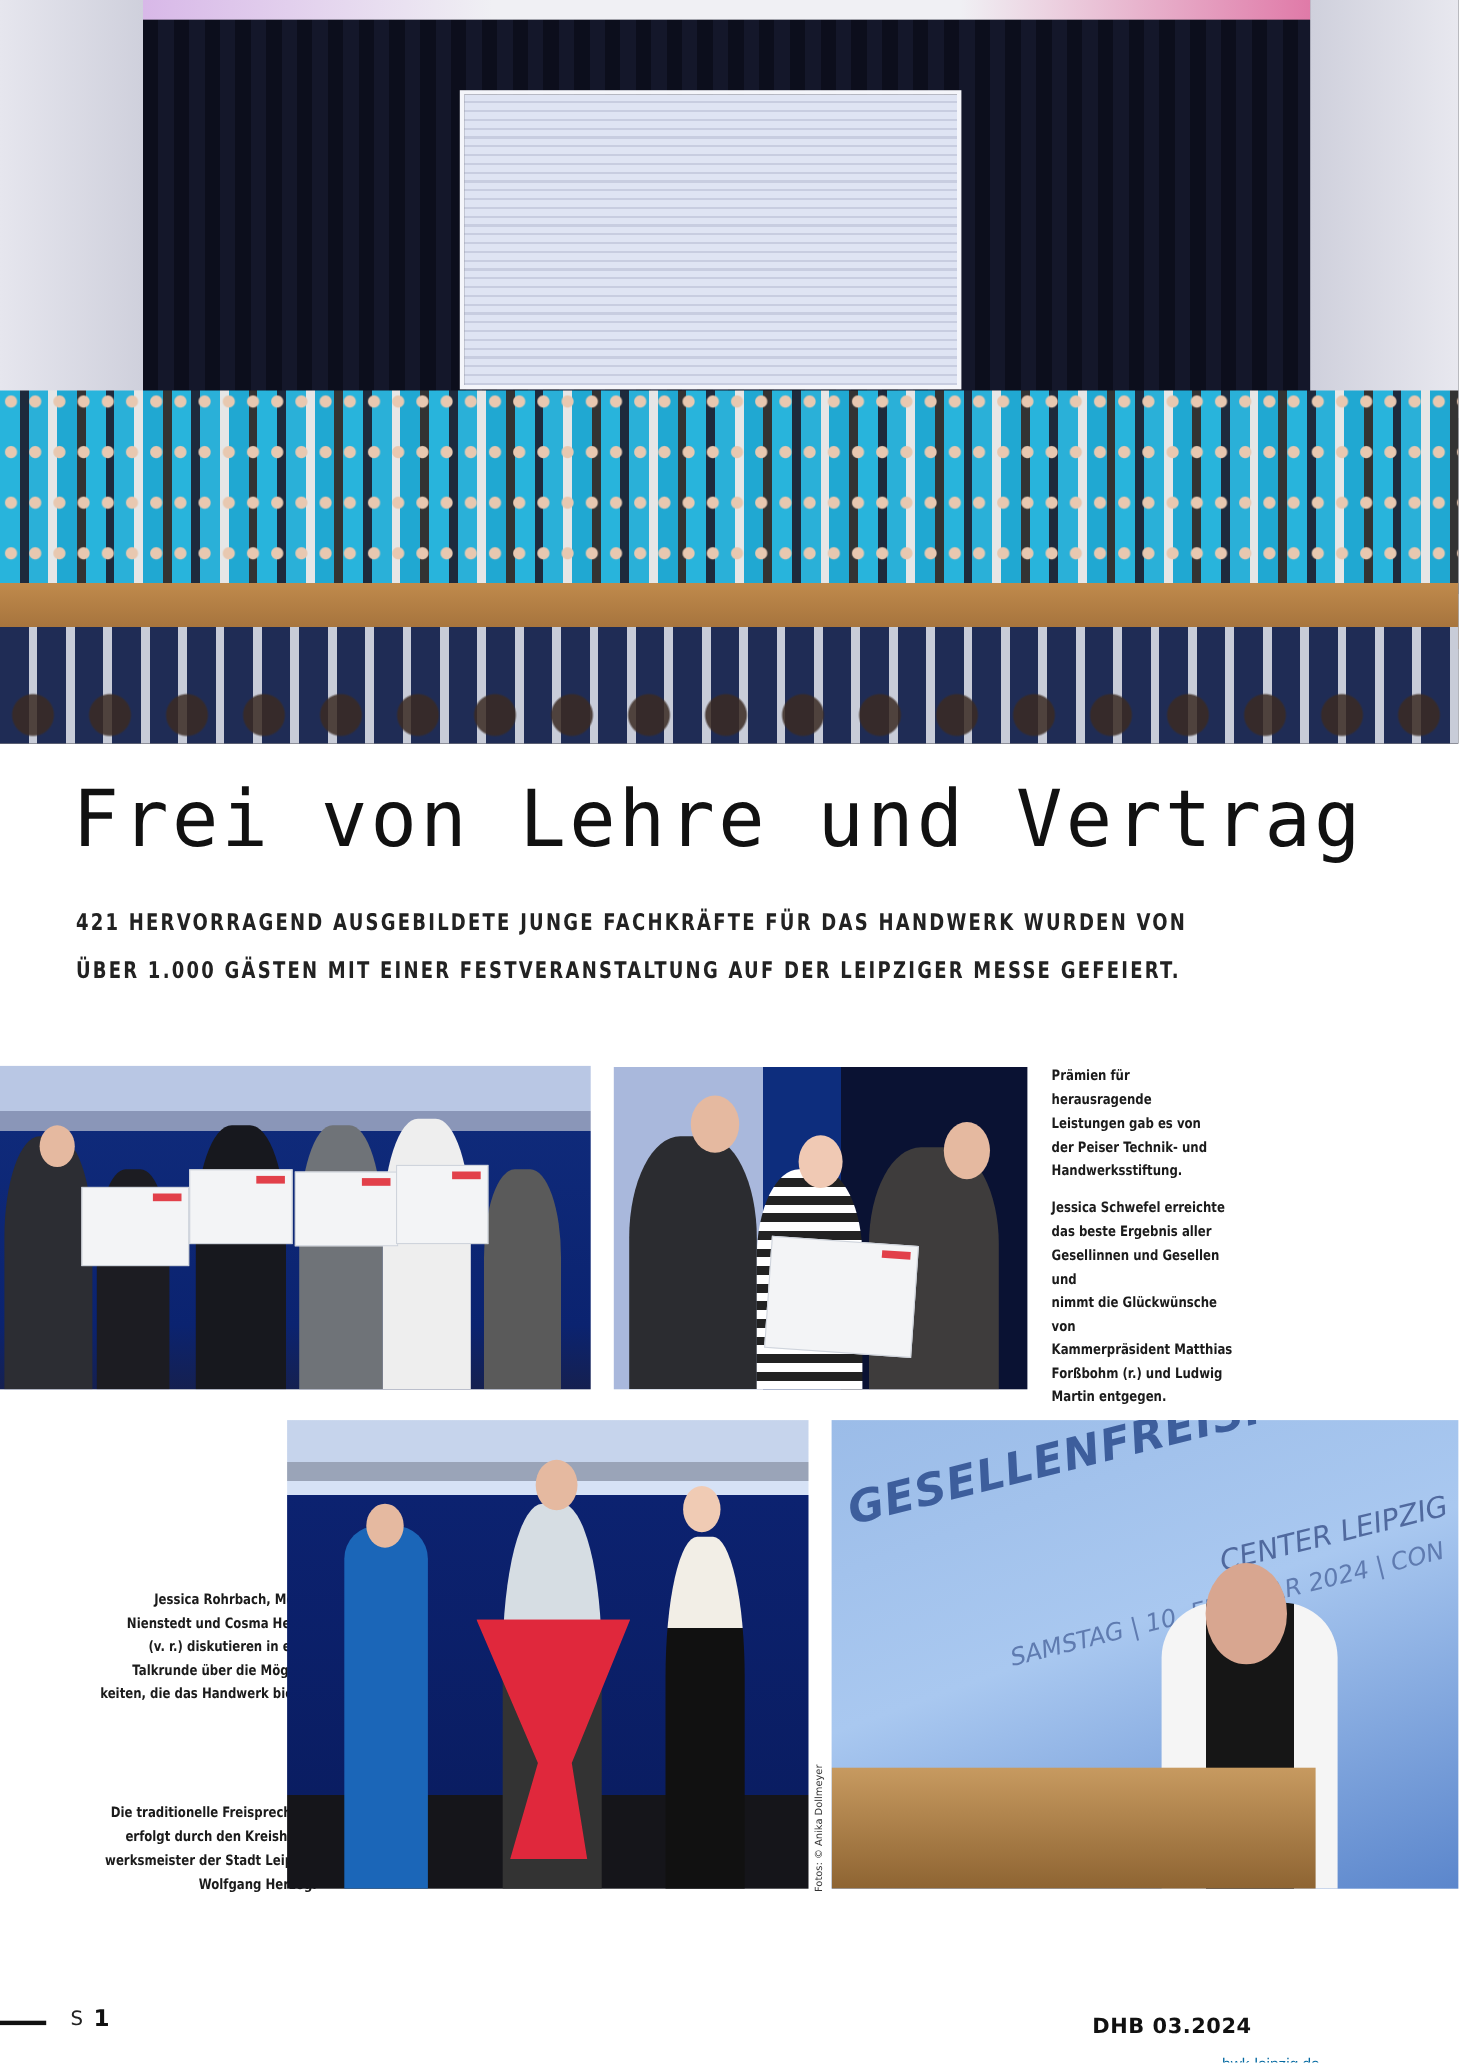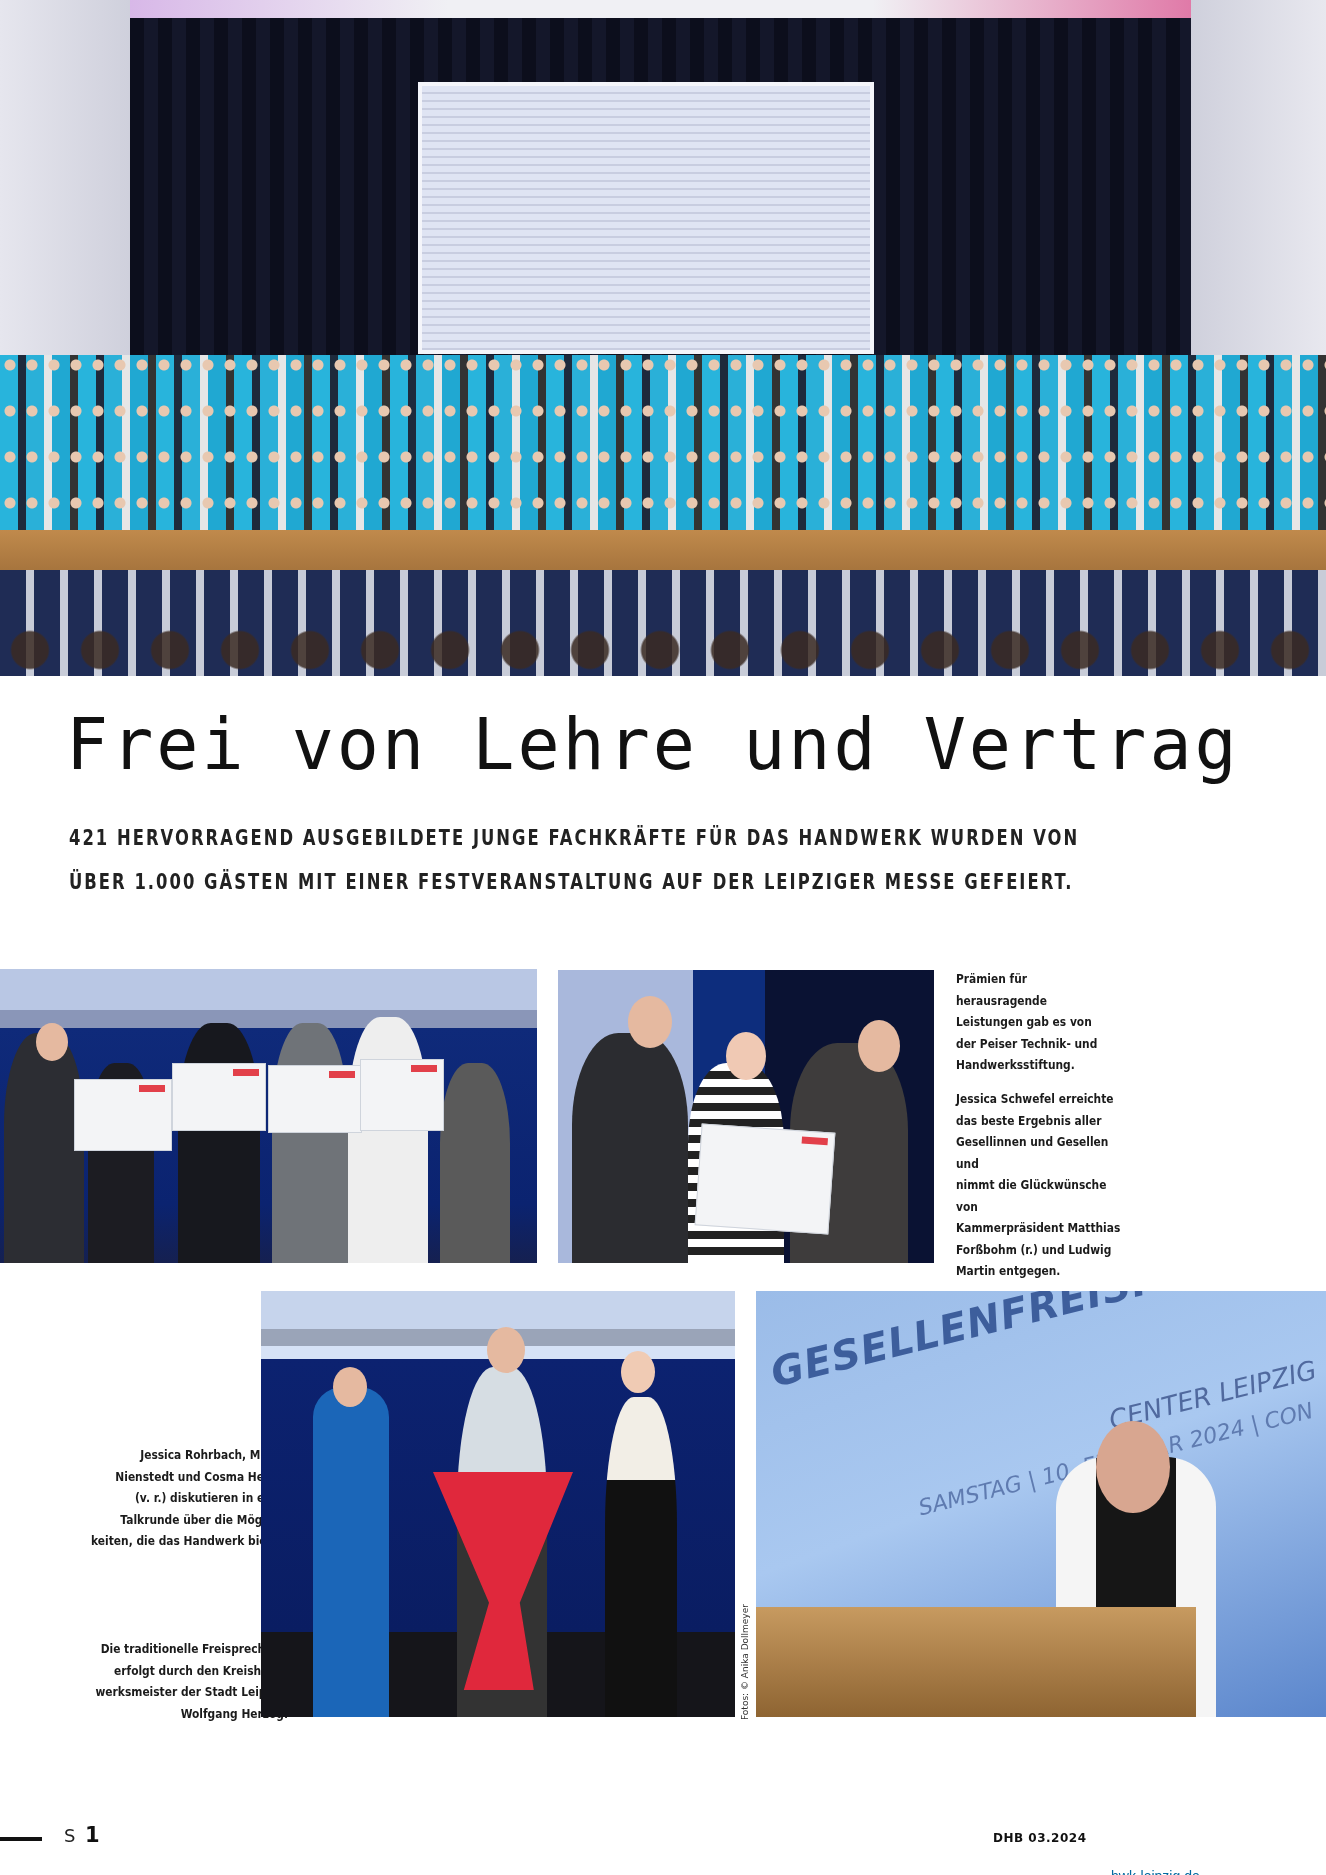--- a/index.html
+++ b/index.html
@@ -55,21 +55,21 @@
   #photo5 .sub { position:absolute; left:160px; top:205px; font-family:"DejaVu Sans", sans-serif; font-style:italic; font-size:22px; color:#5f7bb0; transform:rotate(-14deg); transform-origin:left top; white-space:nowrap; }
   #photo5 .sub2 { position:absolute; left:350px; top:115px; font-family:"DejaVu Sans", sans-serif; font-style:italic; font-size:26px; color:#50699e; transform:rotate(-14deg); transform-origin:left top; white-space:nowrap; }
   #photo5 .podium { position:absolute; left:0; bottom:0; width:440px; height:110px; background:linear-gradient(180deg,#c79a60,#8e6432); }
 
   #credit { position:absolute; left:740px; top:1720px; margin:0; font-family:"DejaVu Sans", sans-serif; font-size:9px; color:#333; transform:rotate(-90deg); transform-origin:left top; white-space:nowrap; }
 
   
   #footer-rule { position:absolute; left:0; top:1837px; width:42px; height:4px; background:#111; }
   #page-prefix { position:absolute; left:64px; top:1825px; font-family:"DejaVu Sans", sans-serif; font-size:18px; color:#222; }
   #page-num { position:absolute; left:85px; top:1823px; font-family:"DejaVu Sans", sans-serif; font-weight:700; font-size:21px; color:#111; }
-  #issue { position:absolute; left:993px; top:1831px; font-family:"DejaVu Sans", sans-serif; font-weight:700; font-size:12px; color:#111; letter-spacing:0.5px; }
+  #issue { position:absolute; left:993px; top:1831px; font-family:"DejaVu Sans", sans-serif; font-weight:700; font-size:19px; color:#111; letter-spacing:0.5px; }
   #site { position:absolute; left:1111px; top:1868px; font-family:Liberation Sans, sans-serif; font-size:14px; color:#0369a1; }
 </style>
 </head>
 <body>
 
 <div id="hero" class="photo">
   <div class="wall-l"></div>
   <div class="wall-r"></div>
   <div class="arch"></div>
   <div class="curtain"></div>

